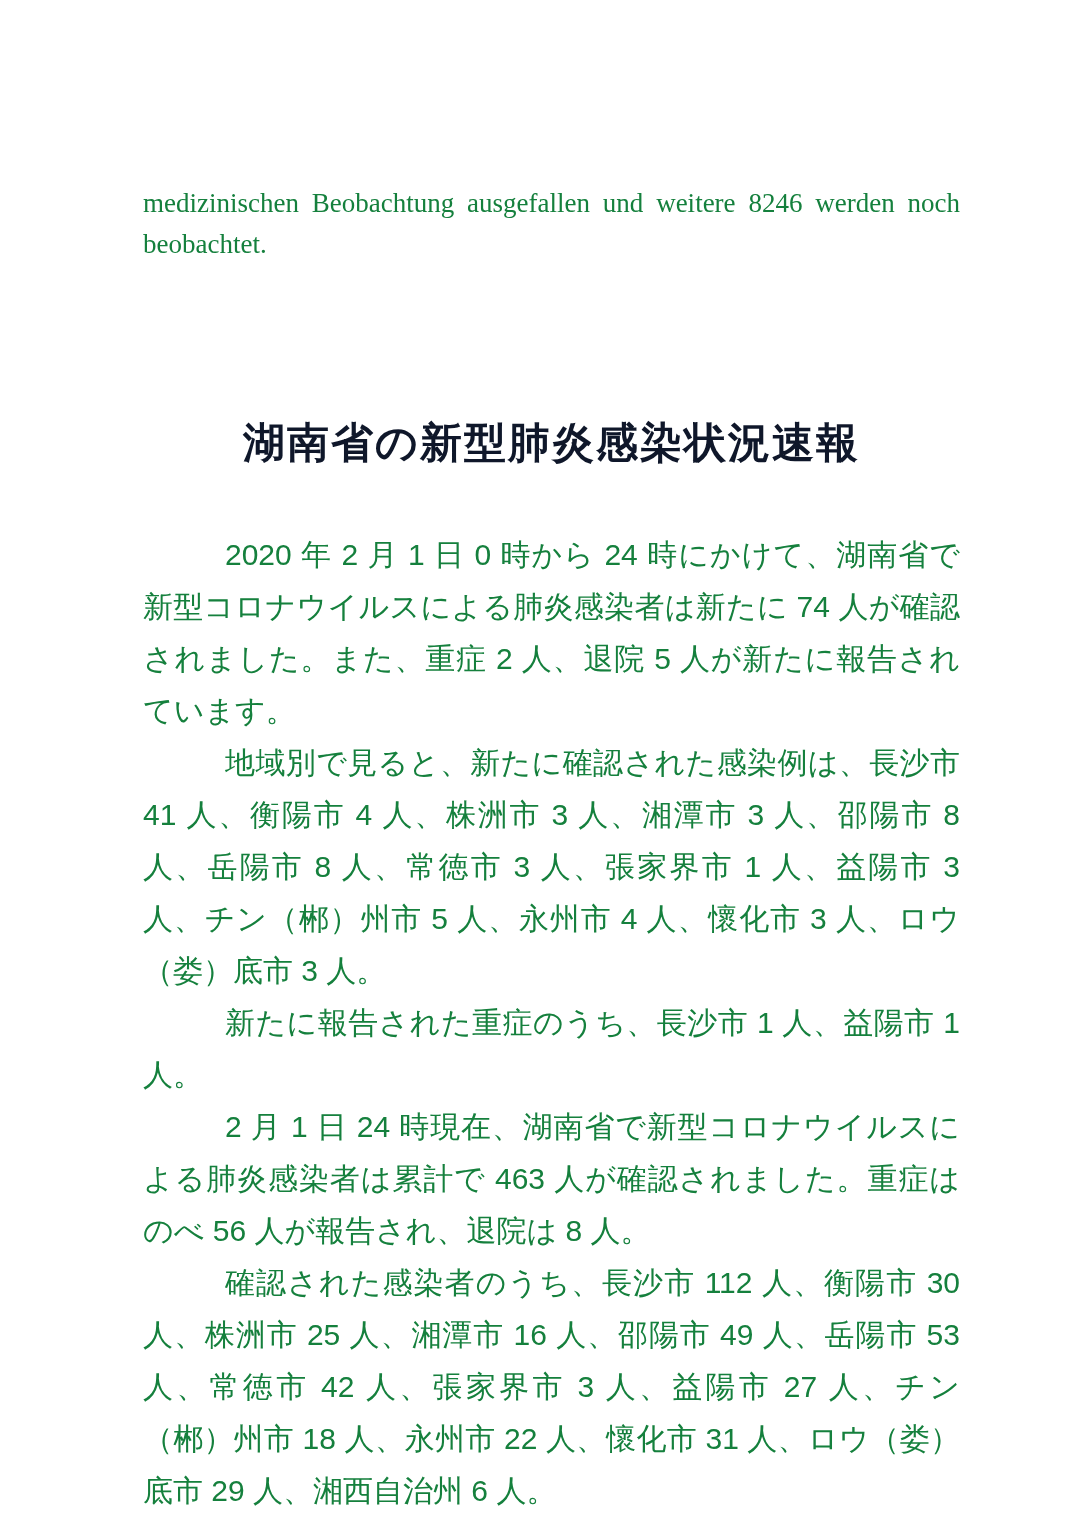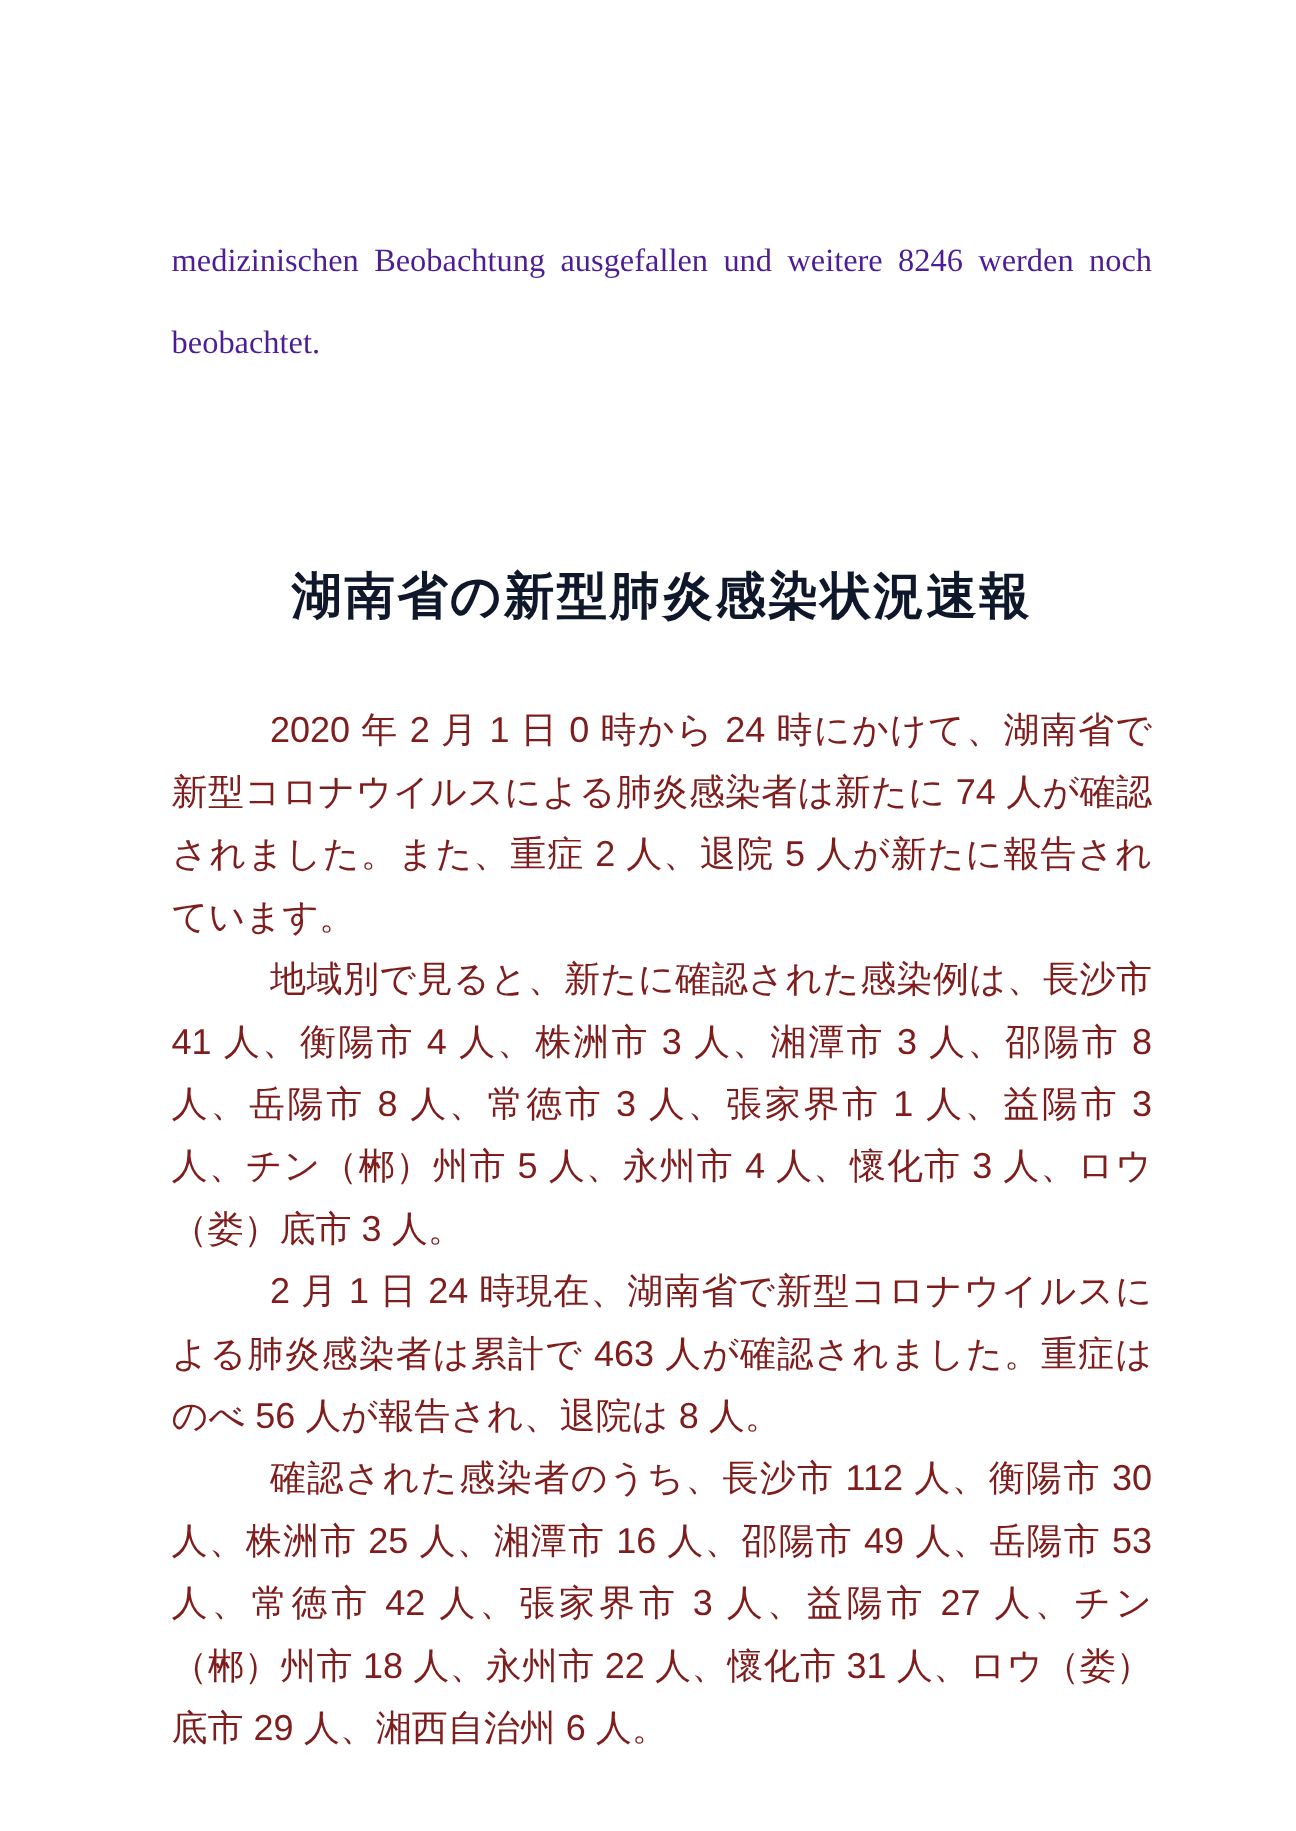--- a/index.html
+++ b/index.html
@@ -13,23 +13,23 @@
     height: 1526px;
     background: #ffffff;
     color: #1a1a1a;
     overflow: hidden;
     box-sizing: border-box;
     padding: 183px 120px 0 143px;
   }
   .german-paragraph {
     font-family: "Liberation Serif", "DejaVu Serif", serif;
     font-size: 27px;
-    line-height: 68px;
+    line-height: 41px;
     text-align: justify;
-    color: #4c1d95;
+    color: #15803d;
     margin: 0 0 0 0;
     width: 817px;
   }
   .doc-title {
     font-family: "Liberation Sans", "DejaVu Sans", sans-serif;
     font-size: 42px;
     font-weight: 700;
     letter-spacing: 2px;
     text-align: center;
     color: #0f172a;
@@ -39,33 +39,34 @@
   .body-block {
     margin-top: 58px;
     width: 817px;
   }
   .jp-paragraph {
     font-family: "Liberation Sans", "DejaVu Sans", sans-serif;
     font-size: 30px;
     line-height: 52px;
     text-align: justify;
     text-indent: 82px;
-    color: #7f1d1d;
+    color: #15803d;
     margin: 0;
   }
 </style>
 </head>
 <body>
 
 <div class="page">
 
   <p class="german-paragraph">medizinischen Beobachtung ausgefallen und weitere 8246 werden noch beobachtet.</p>
 
   <h1 class="doc-title">湖南省の新型肺炎感染状況速報</h1>
 
   <div class="body-block">
     <p class="jp-paragraph">2020 年 2 月 1 日 0 時から 24 時にかけて、湖南省で新型コロナウイルスによる肺炎感染者は新たに 74 人が確認されました。また、重症 2 人、退院 5 人が新たに報告されています。</p>
     <p class="jp-paragraph">地域別で見ると、新たに確認された感染例は、長沙市 41 人、衡陽市 4 人、株洲市 3 人、湘潭市 3 人、邵陽市 8 人、岳陽市 8 人、常徳市 3 人、張家界市 1 人、益陽市 3 人、チン（郴）州市 5 人、永州市 4 人、懷化市 3 人、ロウ（娄）底市 3 人。</p>
+    <p class="jp-paragraph">新たに報告された重症のうち、長沙市 1 人、益陽市 1 人。</p>
     <p class="jp-paragraph">2 月 1 日 24 時現在、湖南省で新型コロナウイルスによる肺炎感染者は累計で 463 人が確認されました。重症はのべ 56 人が報告され、退院は 8 人。</p>
     <p class="jp-paragraph">確認された感染者のうち、長沙市 112 人、衡陽市 30 人、株洲市 25 人、湘潭市 16 人、邵陽市 49 人、岳陽市 53 人、常徳市 42 人、張家界市 3 人、益陽市 27 人、チン（郴）州市 18 人、永州市 22 人、懷化市 31 人、ロウ（娄）底市 29 人、湘西自治州 6 人。</p>
   </div>
 
 </div>
 
 </body></html>

